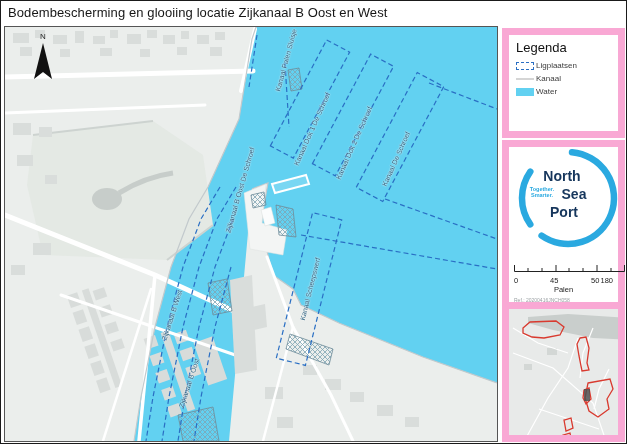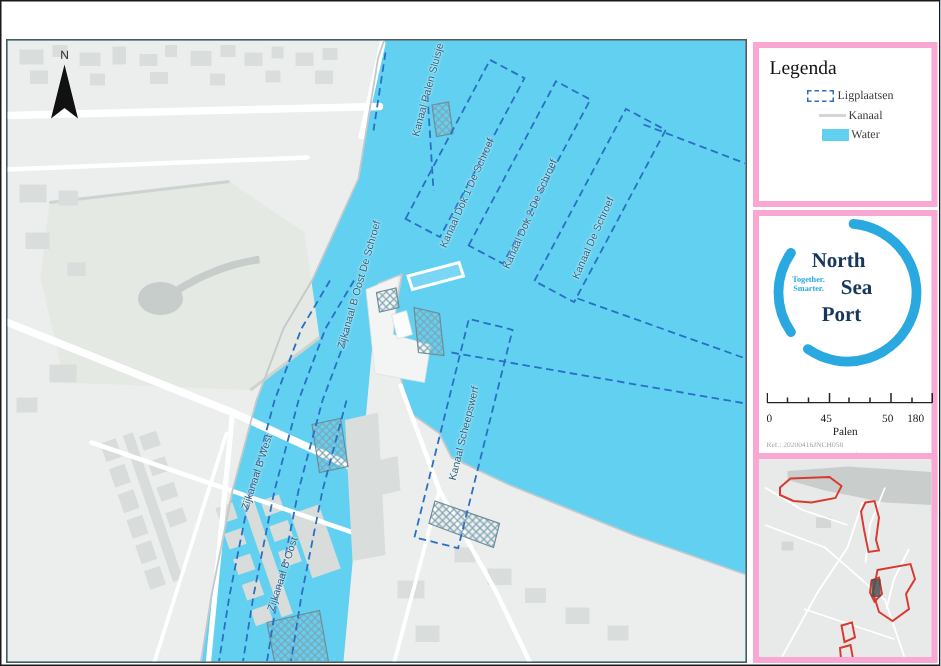--- a/index.html
+++ b/index.html
@@ -13,24 +13,24 @@
   .map svg.base{position:absolute;left:0;top:0;}
   .map-label{position:absolute;font-size:7px;color:var(--label-blue,#2A5F7E);white-space:nowrap;
     text-shadow:0 0 2px rgba(255,255,255,.95),0 0 1px rgba(255,255,255,.95);transform-origin:center;z-index:5;}
   .north{position:absolute;left:26px;top:6px;width:24px;text-align:center;z-index:6;}
   .north .n{font-size:8px;color:#2b2b2b;display:block;line-height:8px;}
   .dash{fill:none;stroke:var(--ligplaats-dash,#2A6FC4);stroke-width:1.2;stroke-dasharray:5 3;}
   .hatch{fill:url(#xh);stroke:#6d8b99;stroke-width:.8;}
   .road{stroke:#ffffff;fill:none;stroke-linecap:round;}
   .kade{stroke:#C2C9CC;stroke-width:1.2;fill:none;}
   
-  .panelbox{position:absolute;box-sizing:border-box;border:4px solid #f9a8d4;background:#fff;font-family:Liberation Serif, serif;}
+  .panelbox{position:absolute;box-sizing:border-box;border:7px solid #f9a8d4;background:#fff;}
   .legend{left:501px;top:27px;width:123px;height:110px;padding:5px 0 0 7px;}
   .legend-title{font-size:13px;color:#111;margin-bottom:4px;}
-  .lrow{display:flex;align-items:center;gap:2px;height:13px;justify-content:center;}
+  .lrow{display:flex;align-items:center;gap:2px;height:13px;}
   .lrow .lab{font-size:8px;color:#3c3c3c;}
   .sw{width:18px;height:8px;box-sizing:border-box;flex:0 0 auto;}
   .sw-ligplaatsen{border:1px dashed var(--ligplaats-dash,#2A6FC4);background:#fff;}
   .sw-bodem{background-color:#f2f7f9;border:1px solid #8e9ea7;
     background-image:repeating-linear-gradient(45deg,transparent 0 2px,#9fb6c0 2px 3px),
                      repeating-linear-gradient(-45deg,transparent 0 2px,#9fb6c0 2px 3px);}
   .sw-glooiing{border:1px solid var(--glooiing-red,#D93A2F);background:#fff;}
   .sw-steigers{height:2px;background:#E9E9E9;}
   .sw-kades{height:2px;background:#D5D5D5;}
   .sw-water{background:var(--water,#62D1F1);}
@@ -42,20 +42,21 @@
   .attr{margin:3px 4px 0 5px;color:#9BA1A4;overflow:hidden;}
   .attr .ref{font-size:5px;margin-bottom:2px;}
   .attr .credits{font-size:5px;line-height:6px;}
   .overview{left:501px;top:301px;width:123px;height:140px;background:#E8EAE9;overflow:hidden;}
 </style>
 </head>
 <body>
 
 <div class="screen">
 
+  <div class="title">Bodembescherming en glooiing locatie Zijkanaal B Oost en West</div>
 
   <div class="map">
     <svg class="base" width="492" height="414" viewBox="0 0 492 414">
       <defs>
         <pattern id="xh" width="5" height="5" patternUnits="userSpaceOnUse">
           <path d="M0,5 L5,0 M0,0 L5,5" stroke="#7fa3b2" stroke-width="0.8"></path>
         </pattern>
       </defs>
 
       <path d="M0,0 L251,0 L247,12 L234,92 L203,160 L184,192 L166,240 L150,300 L136,370 L129,414 L0,414 Z" fill="#EBEEEC"></path>

